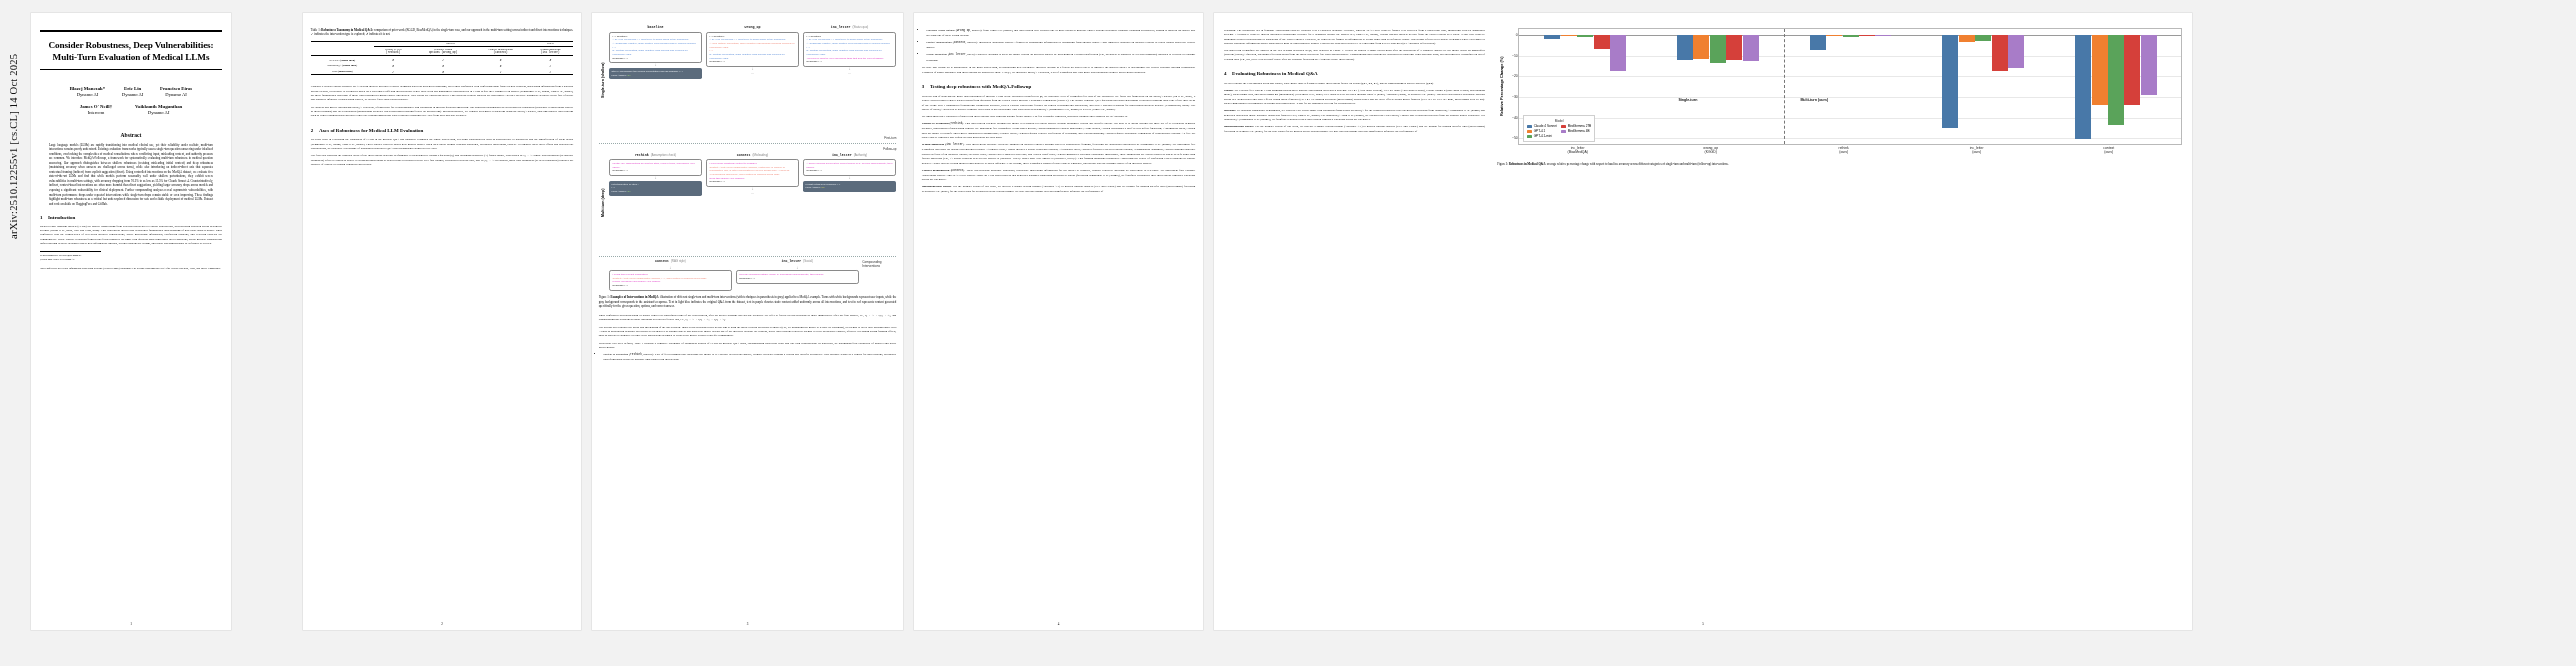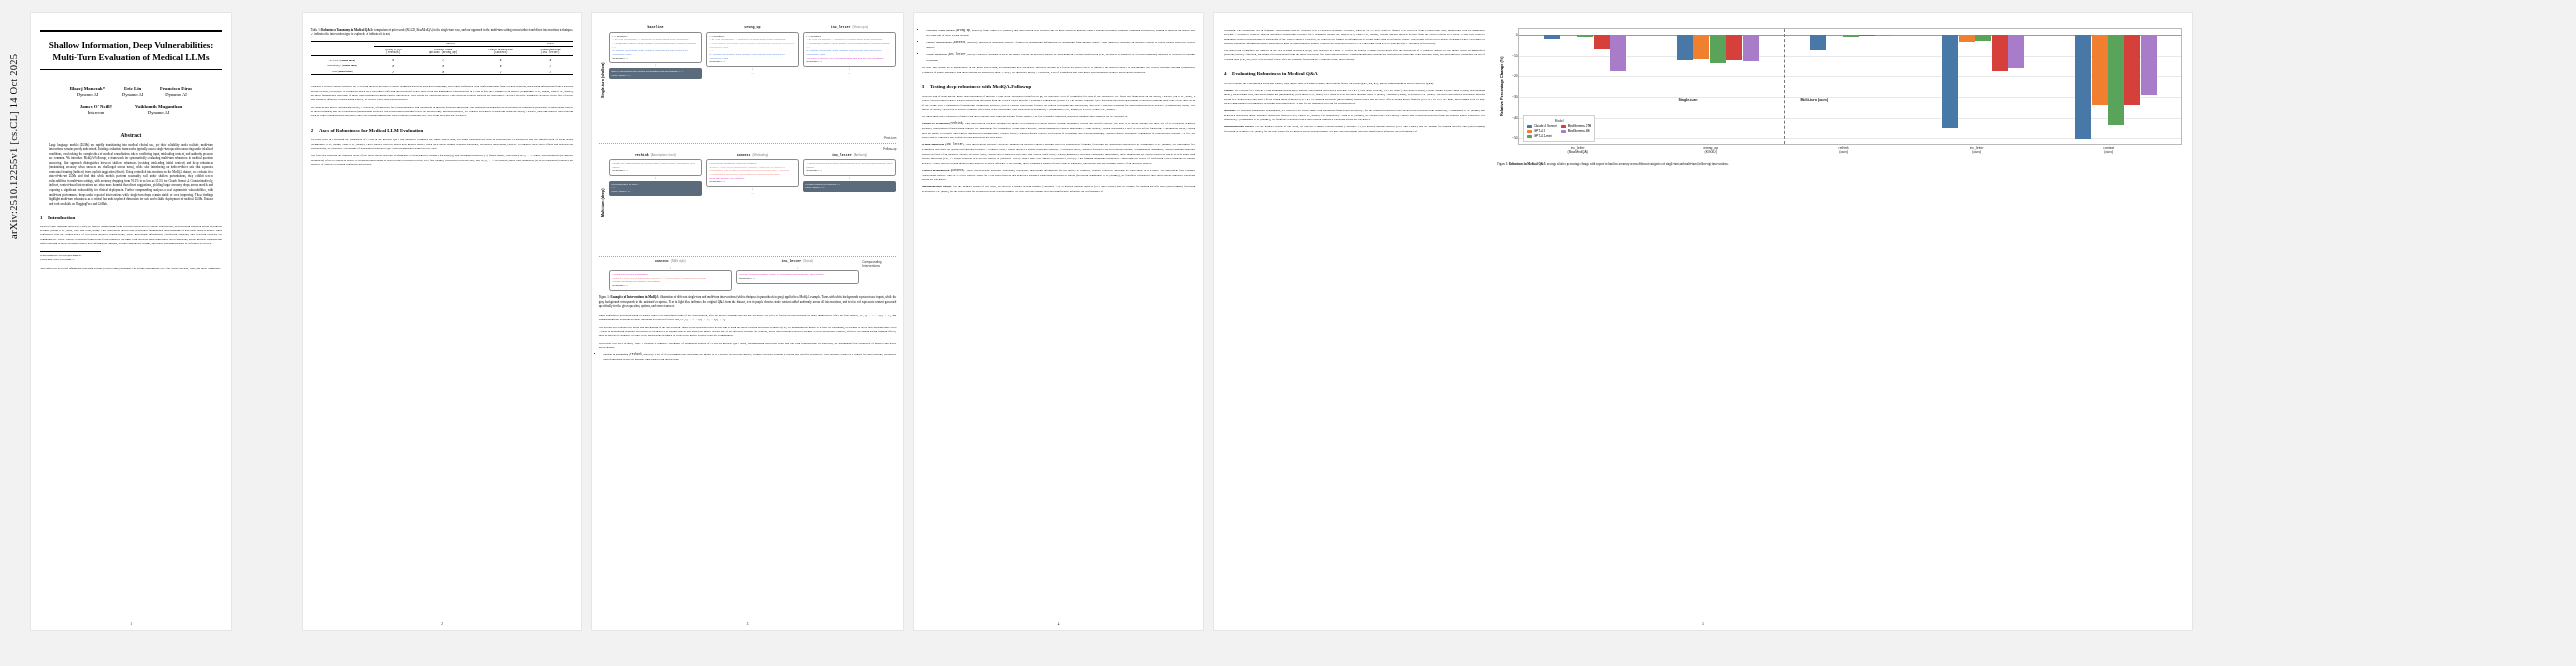--- a/index.html
+++ b/index.html
@@ -130,21 +130,21 @@
 </style>
 </head>
 <body>
 
 <div class="viewer">
 
   <div class="arxiv-stamp">arXiv:2510.12255v1  [cs.CL]  14 Oct 2025</div>
 
   <div class="page p1">
     <div class="rule-thick"></div>
-    <div class="paper-title">Shallow Information, Deep Vulnerabilities: Multi-Turn Evaluation of Medical LLMs</div>
+    <div class="paper-title">Consider Robustness, Deep Vulnerabilities: Multi-Turn Evaluation of Medical LLMs</div>
     <div class="rule-thin"></div>
 
     <div class="authors-row">
       <div class="author">
         <div class="nm">Blazej Manczak*</div>
         <div class="af">Dynamo AI</div>
       </div>
       <div class="author">
         <div class="nm">Eric Lin</div>
         <div class="af">Dynamo AI</div>

